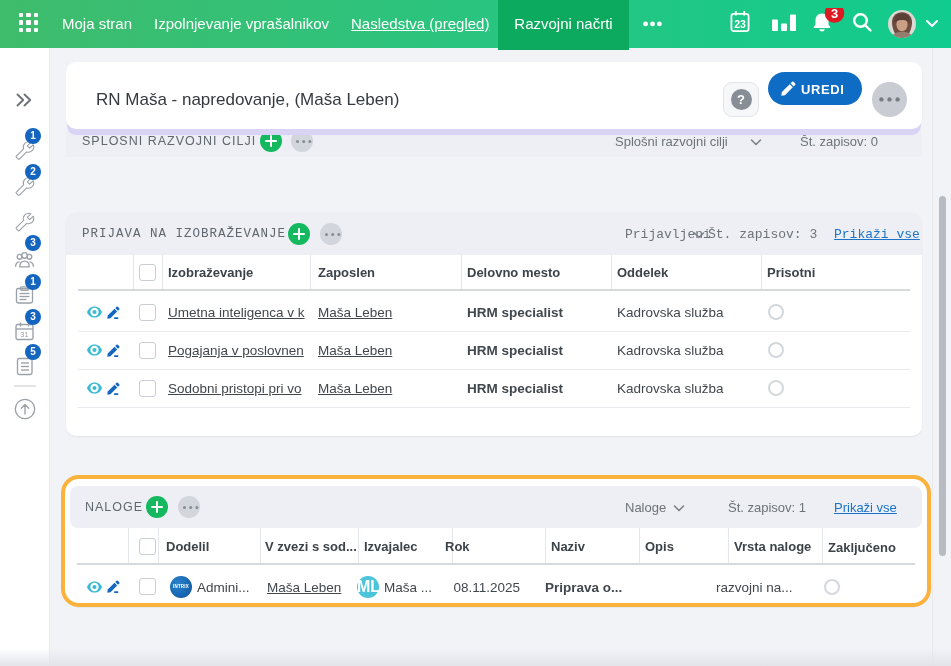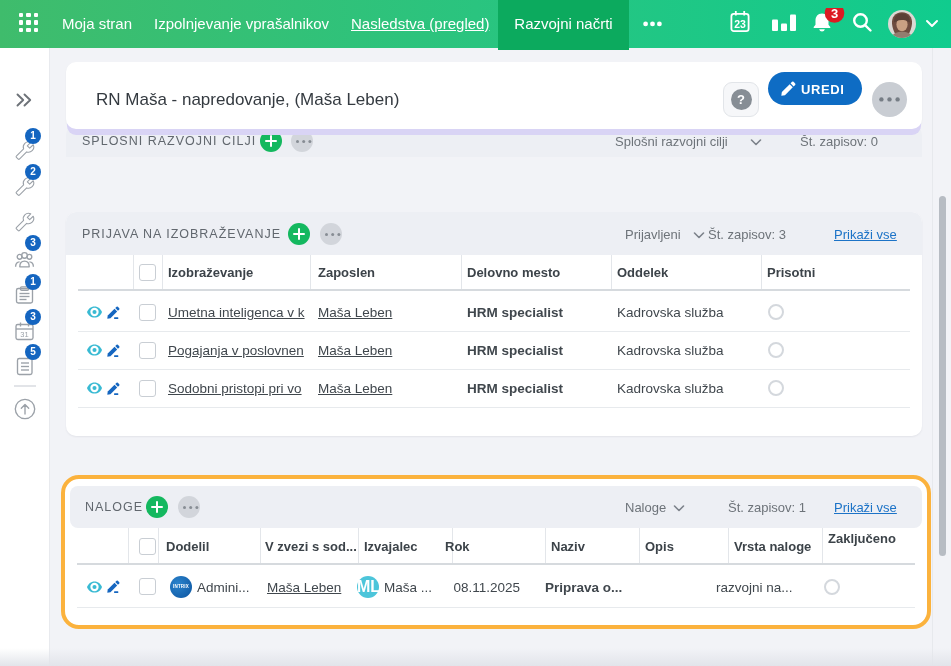--- a/index.html
+++ b/index.html
@@ -212,21 +212,21 @@
         <g fill="#767d85">
           <circle cx="2.4" cy="2.4" r="2.2"></circle>
           <circle cx="10.5" cy="2.4" r="2.2"></circle>
           <circle cx="18.6" cy="2.4" r="2.2"></circle>
         </g>
       </svg>
   </div>
 </div>
 
 <div class="abs card" id="prijava" style="left:66px; top:212px; width:856px; height:224px; z-index:5;">
-  <div class="abs sechead" style="left:0; top:0; width:856px; height:43px; border-radius:10px 10px 0 0;">
+  <div class="abs sechead" style="left:0; top:0; width:856px; height:43px; border-radius:10px 10px 0 0;font-family:Liberation Mono, monospace;">
     <span class="abs sectitle" style="left:16px; top:15px;">PRIJAVA NA IZOBRAŽEVANJE</span>
     <div class="abs plusbtn" style="left:222px; top:11px;"></div>
     <div class="abs dotsbtn" style="left:254px; top:11px;"></div>
     <span class="abs graytxt" style="left:559px; top:15px;">Prijavljeni</span>
     <svg class="abs" style="left:627px; top:20px;" width="12" height="7">
         <path d="M1.5 1 l4.5 4.5 L10.5 1" stroke="#7c828a" stroke-width="1.6" fill="none" stroke-linecap="round" stroke-linejoin="round"></path>
       </svg>
     <span class="abs graytxt" style="left:642px; top:15px;">Št. zapisov: 3</span>
     <span class="abs link-blue" style="left:768px; top:15px;">Prikaži vse</span>
   </div>
@@ -300,21 +300,21 @@
       </g>
     </svg>
   <div class="abs checkbox" style="left:73px; top:167.5px;"></div>
   <span class="abs cell ulink" style="left:102px; top:169px;">Sodobni pristopi pri vo</span>
   <span class="abs cell ulink" style="left:252px; top:169px;">Maša Leben</span>
   <span class="abs cell" style="left:401px; top:169px; font-weight:bold;">HRM specialist</span>
   <span class="abs cell" style="left:551px; top:169px;">Kadrovska služba</span>
   <div class="abs rcirc" style="left:702px; top:168px;"></div>
 </div>
 
-<div class="abs" id="naloge" style="left:61px; top:475px; width:870px; height:154px; border:4px solid #fbb23d;
+<div class="abs" id="naloge" style="left:61px; top:475px; width:870px; height:132px; border:4px solid #fbb23d;
   border-radius:18px; background:#fff; z-index:5;">
   <div class="abs sechead" style="left:5px; top:7px; width:852px; height:42px; border-radius:8px;">
     <span class="abs sectitle" style="left:15px; top:14px;">NALOGE</span>
     <div class="abs plusbtn" style="left:76px; top:10px;"></div>
     <div class="abs dotsbtn" style="left:108px; top:10px;"></div>
     <span class="abs graytxt" style="left:555px; top:14px;">Naloge</span>
     <svg class="abs" style="left:603px; top:19px;" width="12" height="7">
         <path d="M1.5 1 l4.5 4.5 L10.5 1" stroke="#7c828a" stroke-width="1.6" fill="none" stroke-linecap="round" stroke-linejoin="round"></path>
       </svg>
     <span class="abs graytxt" style="left:658px; top:14px;">Št. zapisov: 1</span>
@@ -331,21 +331,21 @@
   <div class="abs vline" style="left:663px; top:49px; height:35px;"></div>
   <div class="abs vline" style="left:756.7px; top:49px; height:35px;"></div>
   <div class="abs checkbox" style="left:74px; top:58.5px;"></div>
   <span class="abs colhead" style="left:101px; top:60px;">Dodelil</span>
   <span class="abs colhead" style="left:200px; top:60px;">V zvezi s sod...</span>
   <span class="abs colhead" style="left:299px; top:60px;">Izvajalec</span>
   <span class="abs colhead" style="left:380px; top:60px;">Rok</span>
   <span class="abs colhead" style="left:486px; top:60px;">Naziv</span>
   <span class="abs colhead" style="left:580px; top:60px;">Opis</span>
   <span class="abs colhead" style="left:669px; top:60px;">Vrsta naloge</span>
-  <span class="abs colhead" style="left:763px; top:52px;">Zaključeno</span>
+  <span class="abs colhead" style="left:763px; top:61px;">Zaključeno</span>
   <div class="abs" style="left:12px; top:84px; width:838px; height:2px; background:#d6dade;"></div>
 
   <svg class="abs" style="left:22px; top:101.5px;" width="15" height="12" viewBox="0 0 15 12">
       <path fill="#39bad3" d="M7.5 .4 C3.8 .4 1.2 2.8 0 6 c1.2 3.2 3.8 5.6 7.5 5.6 S13.8 9.2 15 6 C13.8 2.8 11.2 .4 7.5 .4 z"></path>
       <circle cx="7.5" cy="6" r="4.15" fill="#fff"></circle>
       <circle cx="7.5" cy="6" r="2.05" fill="#39bad3"></circle>
     </svg>
   <svg class="abs" style="left:41.5px; top:101px;" width="13" height="13" viewBox="0 0 14 14">
       <g fill="#1566c0">
         <path d="M0.8 10.3 L8.1 3 L11 5.9 L3.7 13.2 L0.3 13.7 Z"></path>

